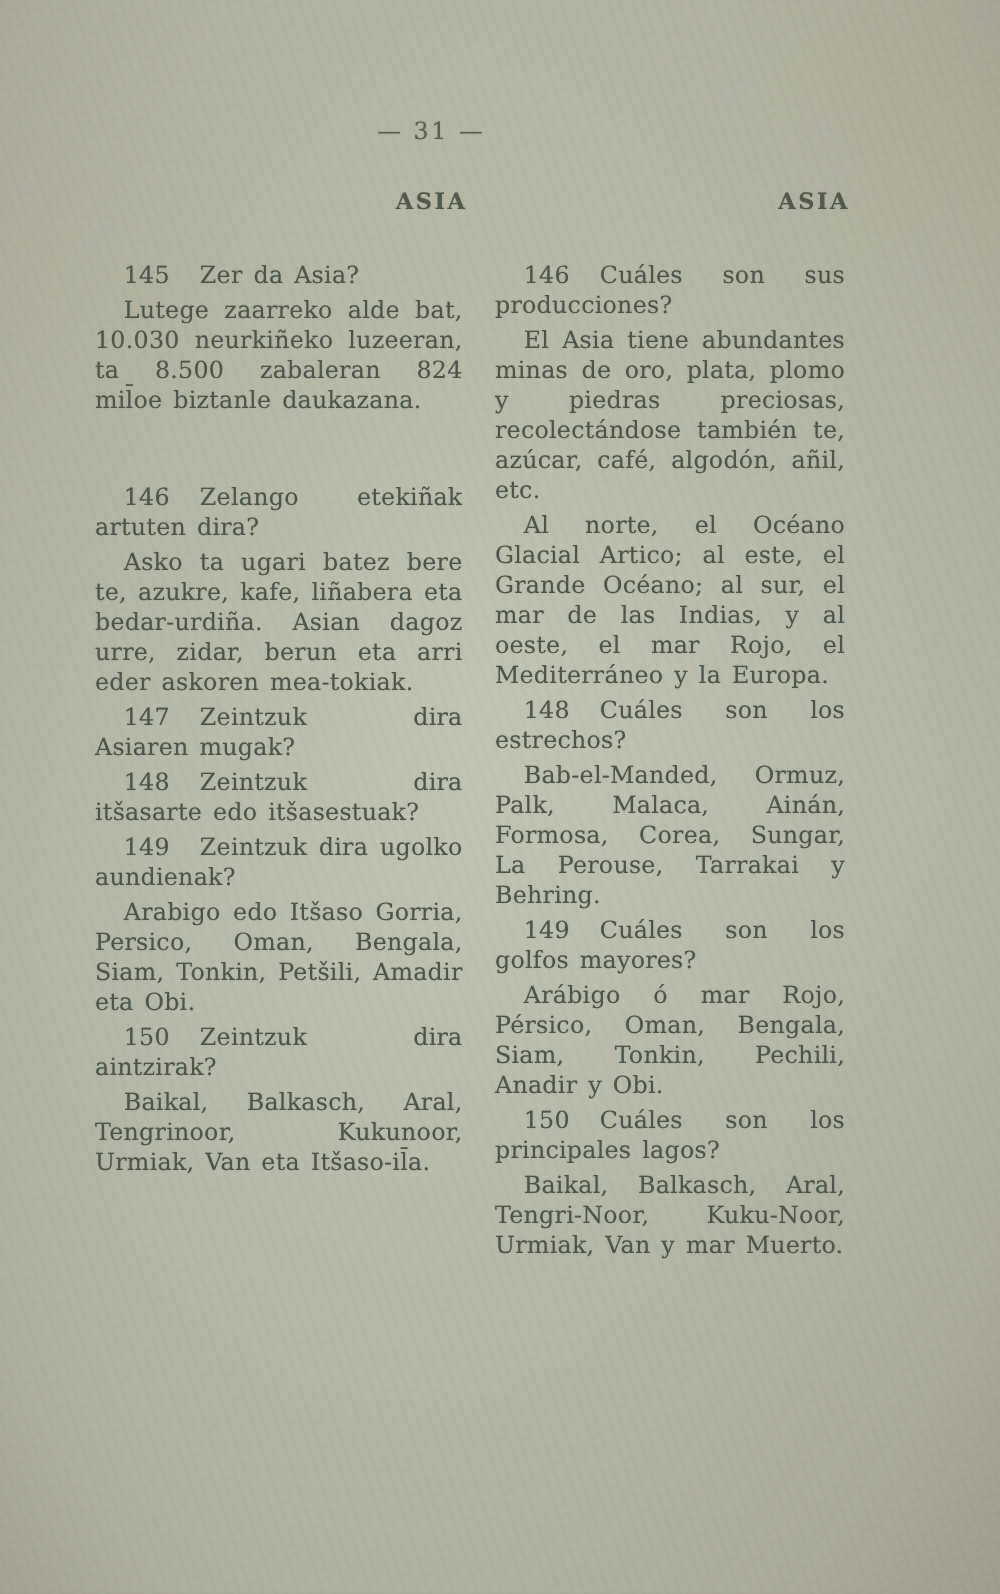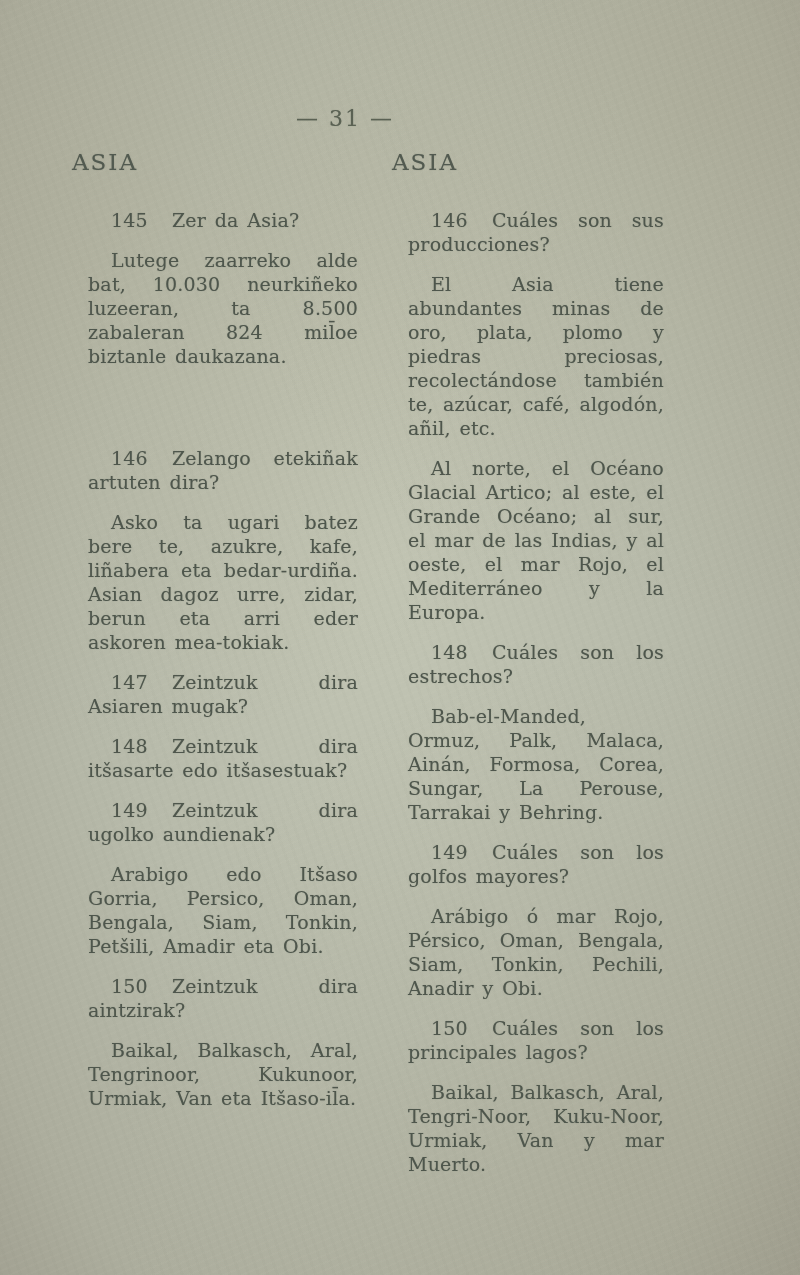--- a/index.html
+++ b/index.html
@@ -21,48 +21,48 @@
     overflow:hidden;
   }
   .grain{
     position:absolute;inset:0;pointer-events:none;
     background:
       repeating-linear-gradient(71deg, rgba(90,95,80,0.022) 0 3px, transparent 3px 9px),
       repeating-linear-gradient(-23deg, rgba(230,228,210,0.03) 0 2px, transparent 2px 7px);
   }
   .page-number{
     position:absolute;
-    top:106px;left:0;width:690px;
+    top:94px;left:0;width:690px;
     text-align:center;
-    font-size:22px;
+    font-size:19px;
     letter-spacing:2px;
     color:#5a6153;
     text-shadow:0 0 1px rgba(80,90,75,0.45);
   }
   .columns{
     position:absolute;
     top:142px;left:72px;
     display:flex;
   }
   .column{
     text-shadow:0 0 1px rgba(78,86,76,0.40);
   }
   .col-left{width:302px;margin-right:18px;}
   .col-right{width:288px;}
   h2.col-header{
     margin:6px 0 32px 0;
-    font-weight:normal;
-    font-size:23px;
+    font-weight:bold;
+    font-size:18px;
     line-height:28px;
     letter-spacing:2px;
-    text-align:left;
+    text-align:right;
     color:#525a50;
   }
   p{
-    margin:16px;
+    margin:4px;
     font-size:19px;
     line-height:24px;
     text-align:justify;
     letter-spacing:0.2px;
     word-spacing:2.5px;
   }
   p.question, p.answer{ text-indent:23px; }
   .qnum{ margin-right:24px; }
   .para-gap{ height:46px; }
 </style>

